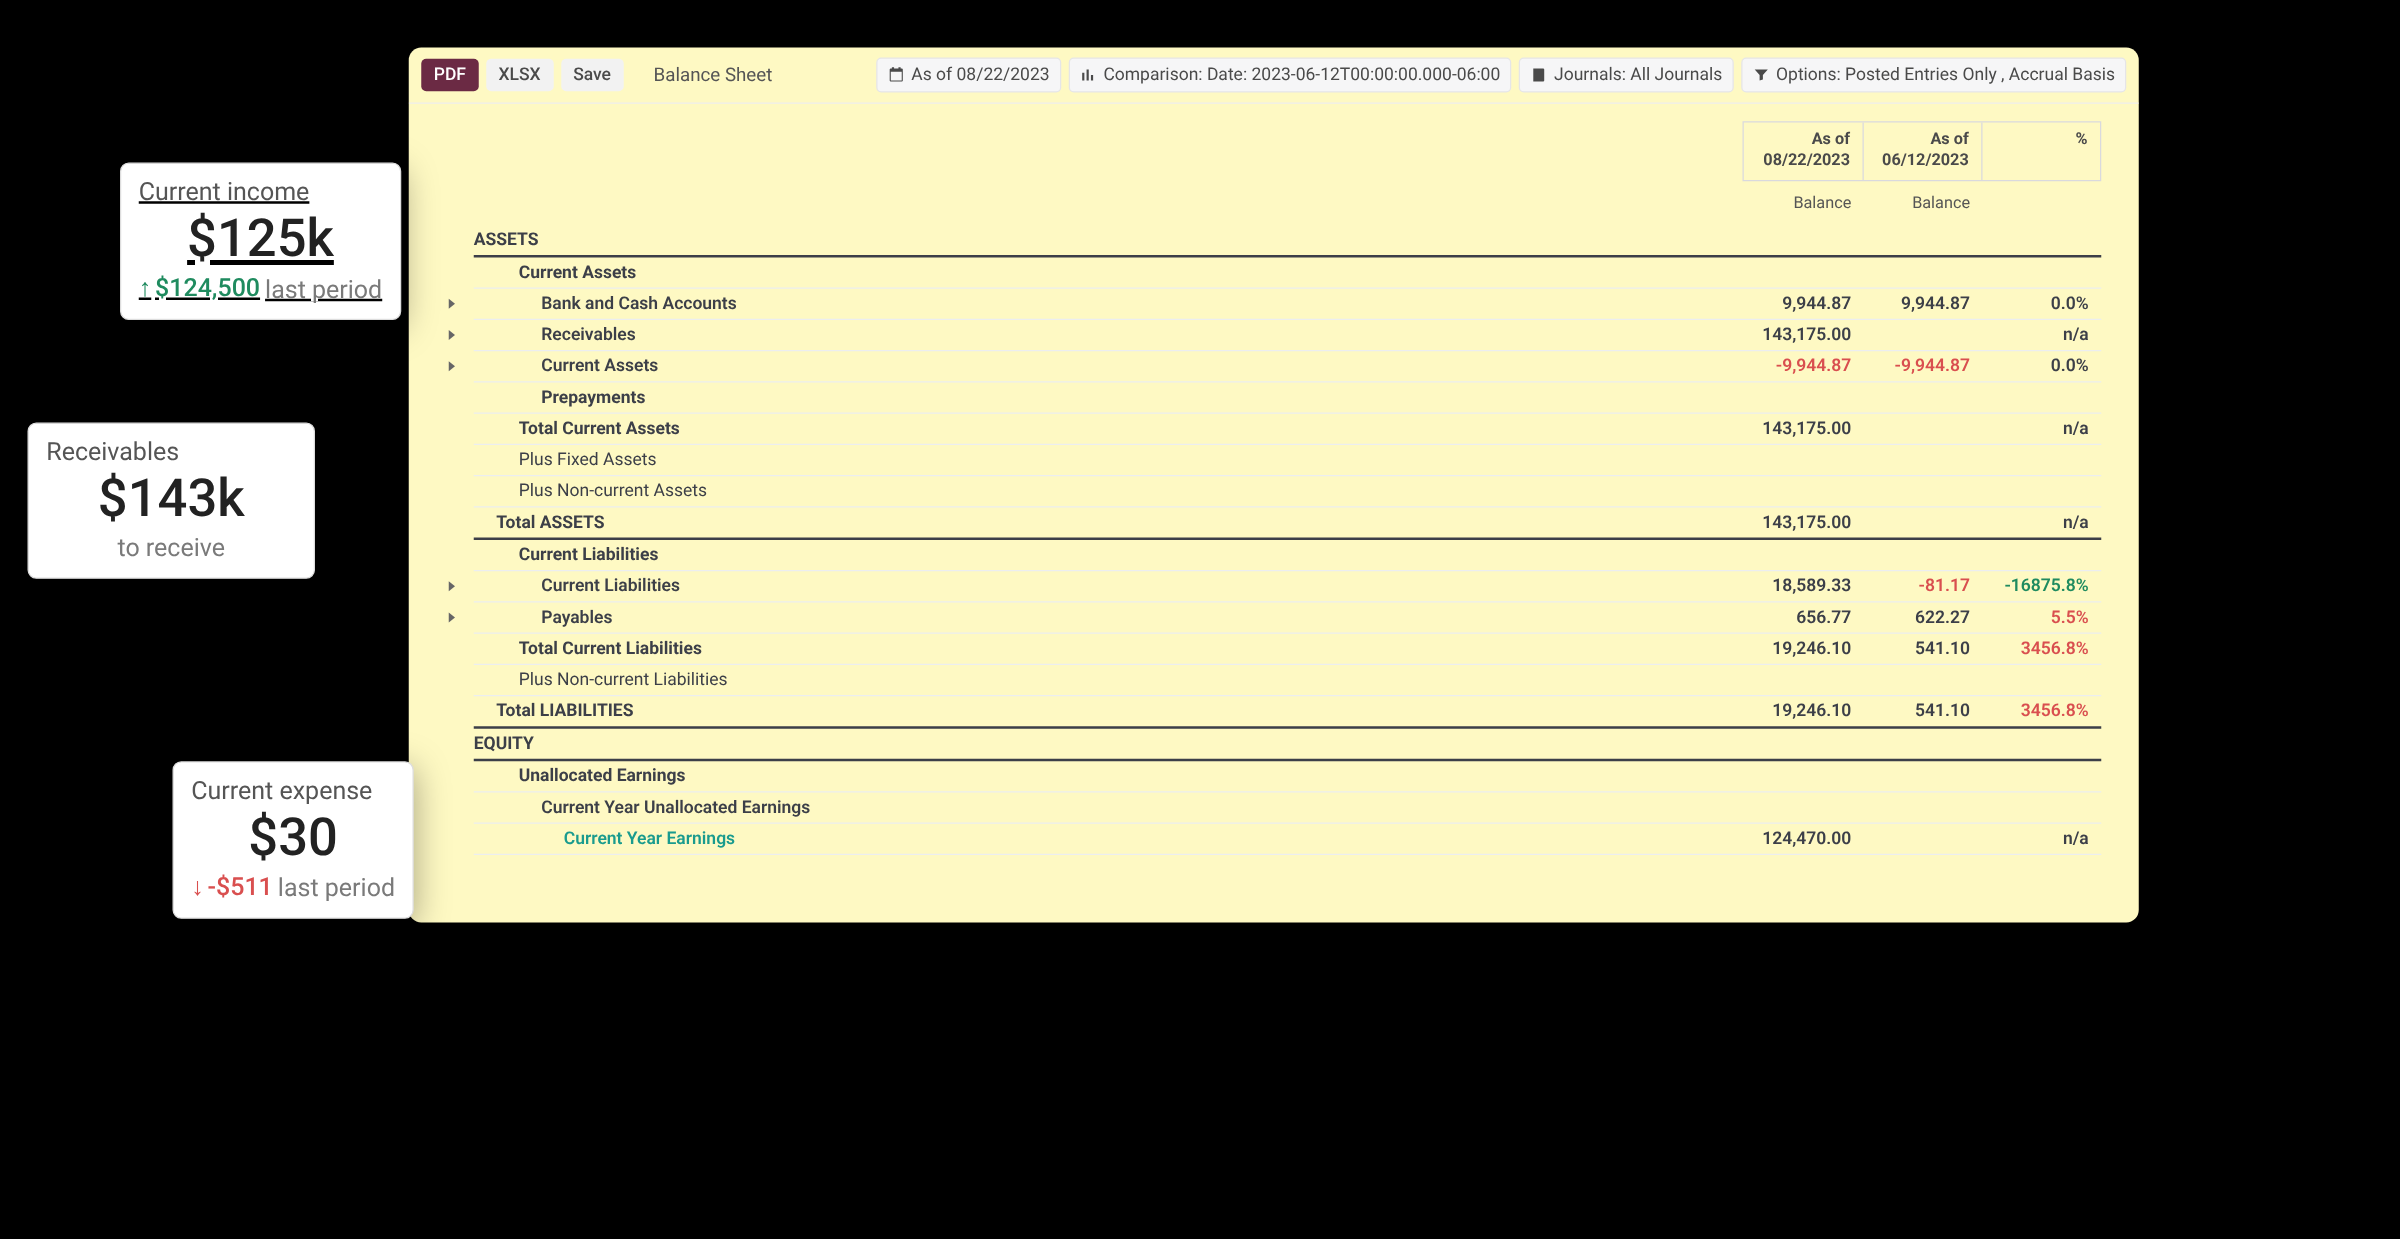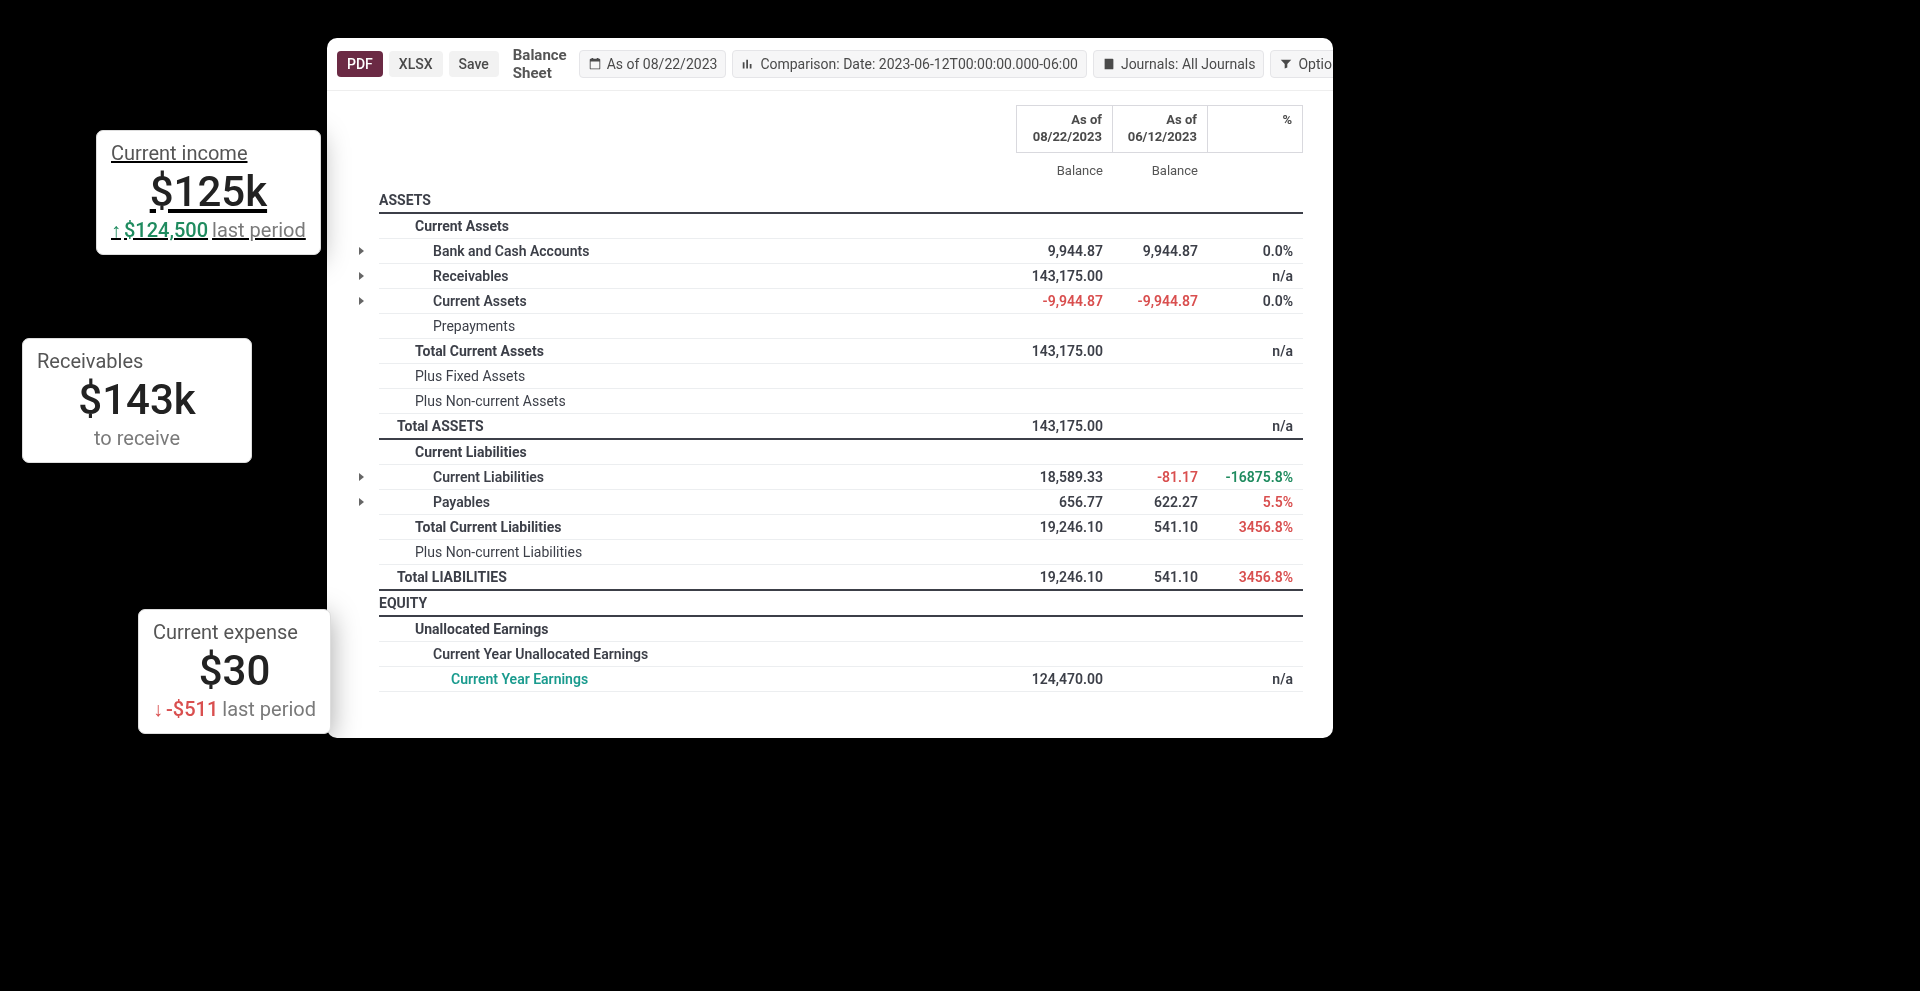--- a/index.html
+++ b/index.html
@@ -10,23 +10,23 @@
     font-family: -apple-system, BlinkMacSystemFont, "Segoe UI", Roboto, Helvetica, Arial, sans-serif;
     width: 1920px;
     height: 991px;
     position: relative;
     overflow: hidden;
   }
   .panel {
     position: absolute;
     top: 38px;
     left: 327px;
-    width: 1006px;
+    width: 1384px;
     height: 700px;
-    background: #ffffff;
+    background: #fef9c3;
     border-radius: 10px;
     box-shadow: 0 10px 40px rgba(0,0,0,.5);
     overflow: hidden;
   }
   .toolbar {
     display: flex;
     align-items: center;
     padding: 8px 10px;
     gap: 6px;
     border-bottom: 1px solid #eee;
@@ -42,22 +42,22 @@
     font-size: 14px;
     white-space: nowrap;
   }
   .btn.primary {
     background: #6b2a44;
     color: #fff;
   }
   .title {
     font-size: 15px;
     color: #555;
-    margin-left: 8px;
-    font-weight: 700;
+    margin-left: 18px;
+    font-weight: 400;
   }
   .spacer { flex: 1; }
   .opt {
     padding: 5px 8px;
     border-radius: 4px;
     background: #f6f6f7;
     border: 1px solid #e5e5e8;
     color: #4a4a4a;
     cursor: pointer;
     display: flex;
@@ -136,21 +136,21 @@
     border-left: 5px solid #666;
     cursor: pointer;
   }
 
   .lvl0 { padding-left: 0; font-weight:700; border-bottom:2px solid #3c3f48; }
   .lvl0 .label { color:#3c3f48; }
   .lvl1 { }
   .lvl1 .label { padding-left: 18px; font-weight:700; color:#3c3f48; }
   .lvl2 .label { padding-left: 36px; font-weight:700; color:#3c3f48; }
   .lvl3 .label { padding-left: 54px; font-weight:600; color:#3c3f48; }
-  .lvl3.light .label { font-weight:400; }
+  .lvl3.light .label { font-weight:700; }
   .lvl2.light .label { font-weight:400; }
 
   .neg { color:#d94f4f !important; }
   .pos { color:#1f8b5f !important; }
   .teal { color:#1a9b8e !important; font-weight:500; }
 
   
   .card {
     position: absolute;
     background: #fff;

